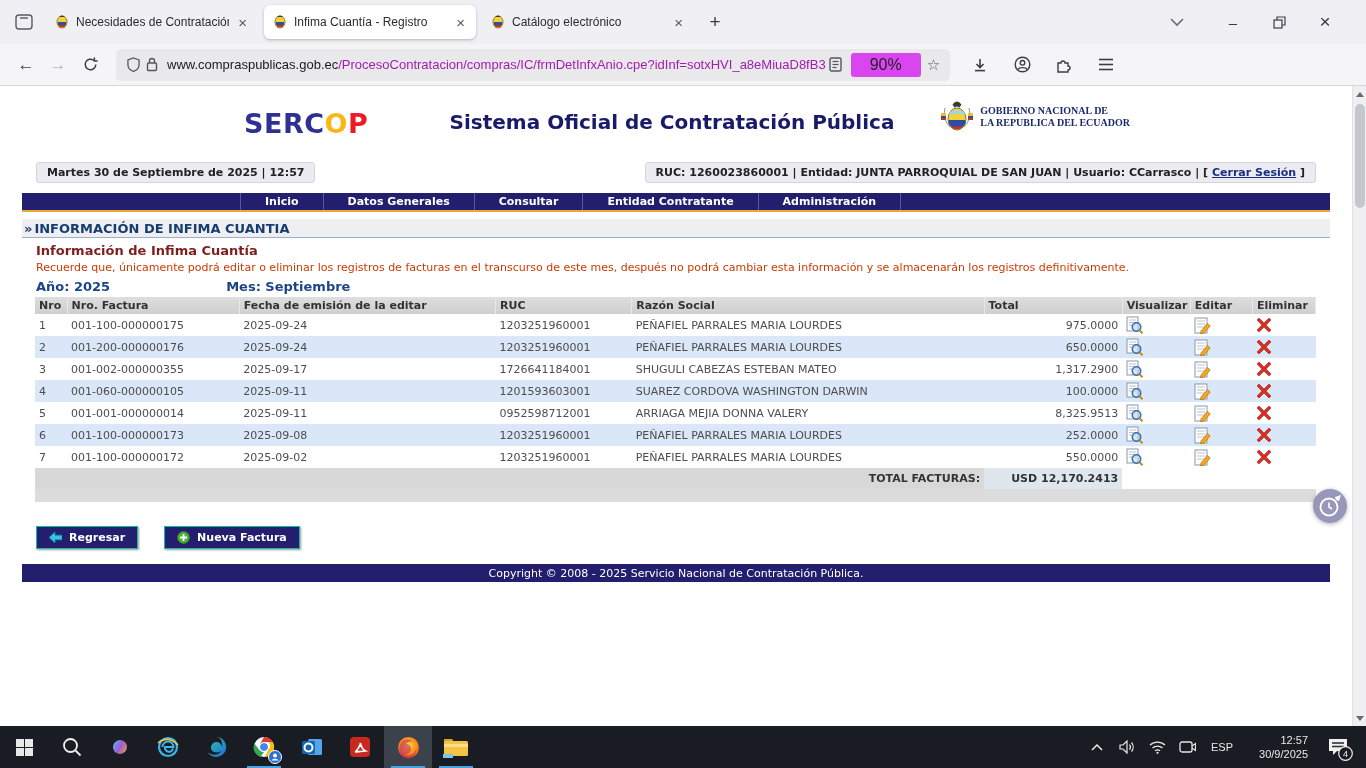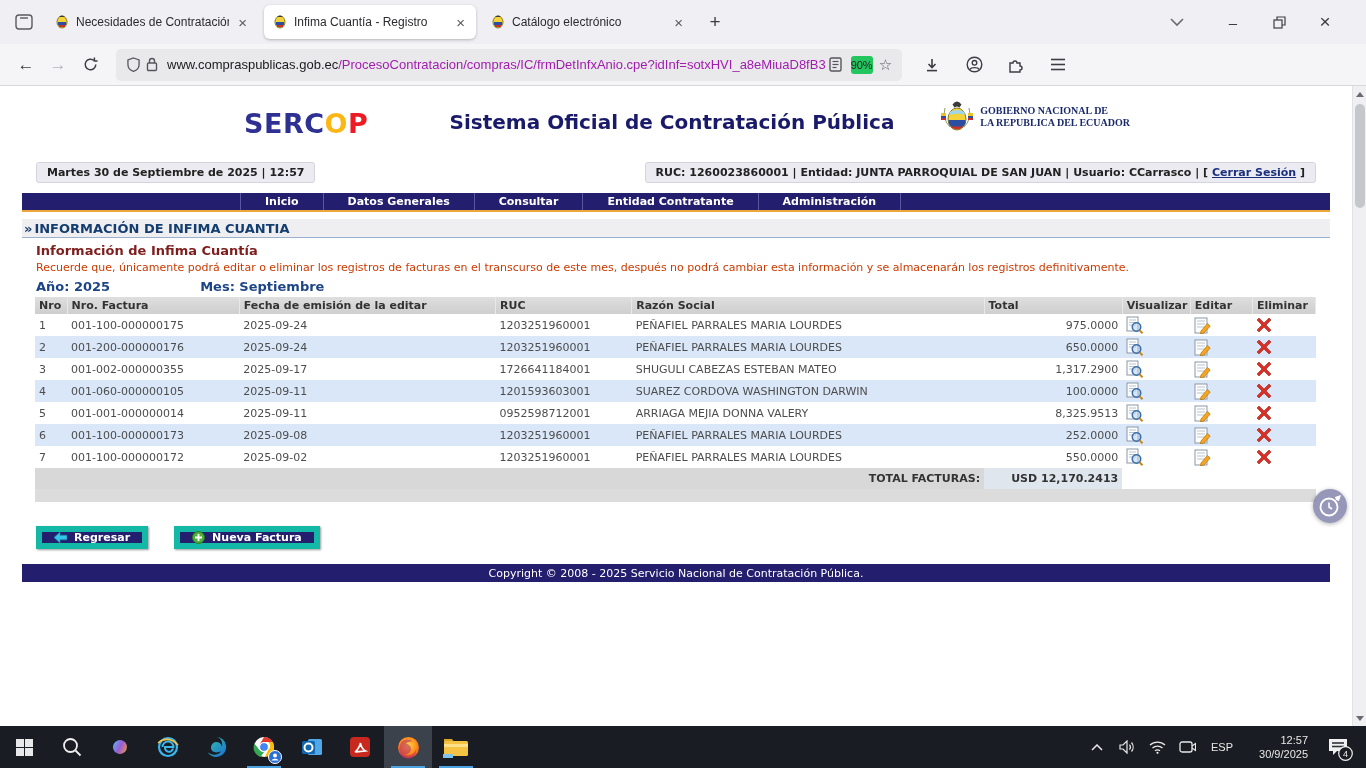--- a/index.html
+++ b/index.html
@@ -27,21 +27,21 @@
   .navbar { height:42px; background:#f5f5f7; border-bottom:1px solid #d8d8dc; display:flex;
     align-items:center; padding:0 10px; }
   .nav-btn { width:32px; height:32px; display:flex; align-items:center; justify-content:center;
     font-size:17px; color:#3c3c43; }
   .nav-btn.fwd { color:#b4b4bc; }
   .urlbar { flex:0 0 770px; height:32px; margin-left:10px; background:#e9e9ec; border-radius:5px;
     display:flex; align-items:center; padding:0 8px; }
   .url-text { flex:1; font-size:13px; white-space:nowrap; overflow:hidden; margin-left:6px; }
   .url-host { color:#1b1b1f; }
   .url-path { color:#a21caf; }
-  .zoom-pill { background:#22c55e; border-radius:3px; font-size:11px; color:#222; padding:3px 0;
+  .zoom-pill { background:#d946ef; border-radius:3px; font-size:16px; color:#222; padding:3px 19px;
     margin:0 6px; }
   .url-icon { display:flex; align-items:center; margin:0 3px; }
   .star { font-size:15px; color:#55555e; margin-right:2px; }
   .navbar-right { display:flex; align-items:center; gap:10px; margin-left:14px; }
   .navbar-right > div { width:32px; height:32px; display:flex; align-items:center; justify-content:center; }
 
   
   .viewport { position:relative; height:640px; background:#fff; }
   .site { position:absolute; left:22px; top:0; width:1308px; font-family:"DejaVu Sans", sans-serif; }
 
@@ -64,38 +64,38 @@
   .menu-item { color:#fff; font-size:11px; font-weight:bold; padding:0 24px; height:100%;
     display:flex; align-items:center; border-right:1px solid #5a57a0; }
   .menu-item:first-child { border-left:1px solid #5a57a0; }
 
   .breadcrumb { margin-top:7px; height:19px; background:#efeff1; border-bottom:1px solid #9ab0cc;
     font-size:13px; font-weight:bold; color:#153e70; display:flex; align-items:center; }
   .breadcrumb .mk { margin:0 2px 0 2px; }
   .section-title { margin:5px 0 0 14px; font-size:13px; font-weight:bold; color:#7f1d1d; }
   .warning { margin:3px 0 0 14px; font-size:11px; font-weight:normal; color:#cc3a00; }
   .ym-row { display:flex; margin:5px 0 3px 14px; font-size:13px; font-weight:bold; color:#1c4587; }
-  .ym-row .month { margin-left:90px; }
+  .ym-row .month { margin-left:116px; }
 
   table.inv { width:1281px; margin-left:13px; border-collapse:collapse; table-layout:fixed; font-size:11px; }
   table.inv th { background:linear-gradient(#dedede,#cecece); color:#333; font-weight:600;
     text-align:left; padding:2px 4px; border-right:1px solid #e8e8e8; height:16px; }
   table.inv td { padding:2px 4px; height:21px; color:#4d4d4d; overflow:hidden; white-space:nowrap; }
   table.inv tr.alt td { background:#d9e7f8; }
   td.num, th.num { text-align:right; }
   .c0{width:32px}.c1{width:172px}.c2{width:256px}.c3{width:136px}.c4{width:352px}
   .c5{width:138px}.c6{width:68px}.c7{width:62px}.c8{width:63px}
   tr.total td { background:#d8d8d8; font-weight:bold; color:#333; }
   tr.total td.tval { background:#dfe6ee; text-align:right; }
   tr.total td.tblank { background:#fff; }
   tr.endstrip td { background:#dcdcdc; height:13px; padding:0; }
   .icon-cell svg { display:block; }
 
   .btn-row { display:flex; gap:26px; margin:24px 0 0 14px; }
-  .site-btn { background:#241e6f; border:6px solid #14b8a6; color:#fff; font-weight:bold; font-size:11px;
+  .site-btn { background:#241e6f; border:1px solid #14b8a6; color:#fff; font-weight:bold; font-size:11px;
     height:23px; display:flex; align-items:center; gap:7px; padding:0 12px; box-shadow:1px 1px 2px rgba(0,0,0,.4); }
   .site-footer { margin-top:15px; height:18px; background:#241e6f; color:#fff; font-size:11px;
     display:flex; align-items:center; justify-content:center; }
 
   .float-widget { position:absolute; right:19px; top:403px; width:34px; height:34px; border-radius:50%;
     background:rgba(125,125,168,.8); display:flex; align-items:center; justify-content:center;
     box-shadow:0 1px 4px rgba(0,0,0,.3); }
 
   .vscroll { position:absolute; right:0; top:0; width:14px; height:640px; background:#f0f0f2;
     border-left:1px solid #e2e2e6; }

